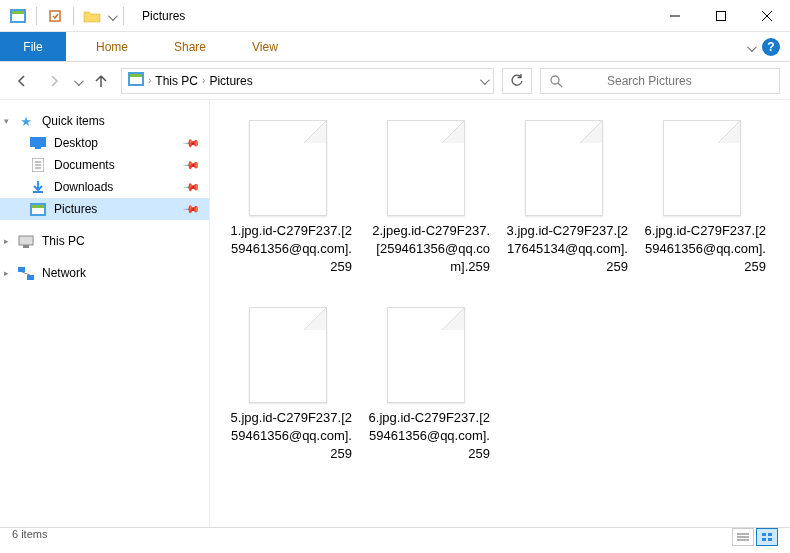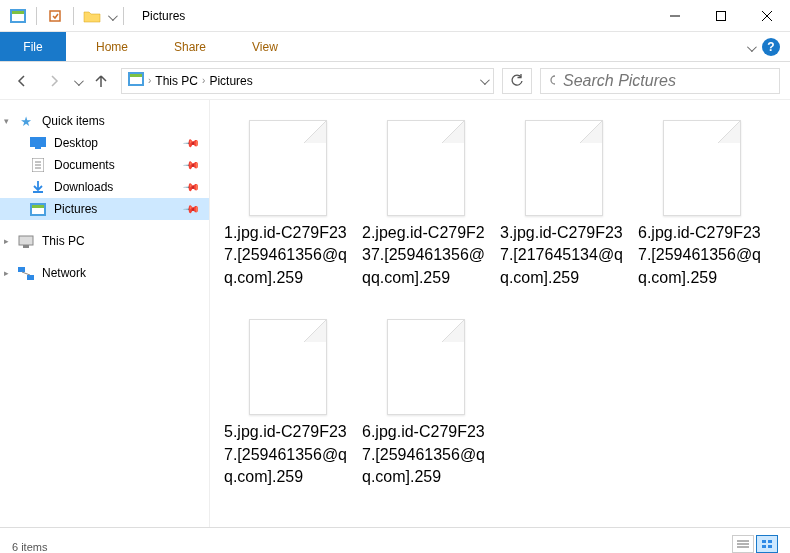--- a/index.html
+++ b/index.html
@@ -21,39 +21,39 @@
     
     .addressbar { height: 38px; display: flex; align-items: center; padding: 0 10px; gap: 8px; border-bottom: 1px solid #eee; }
     .nav-arrow { width: 24px; height: 24px; display: flex; align-items: center; justify-content: center; color: #888; cursor: pointer; }
     .nav-arrow.enabled { color: #333; }
     .breadcrumb { flex: 1; height: 26px; border: 1px solid #ddd; display: flex; align-items: center; padding: 0 6px; gap: 4px; font-size: 12px; }
     .bc-sep { color: #888; font-size: 10px; }
     .bc-item { cursor: pointer; }
     .bc-chev { margin-left: auto; color: #888; cursor: pointer; }
     .refresh-btn { width: 30px; height: 26px; border: 1px solid #ddd; display: flex; align-items: center; justify-content: center; cursor: pointer; }
     .search-box { width: 240px; height: 26px; border: 1px solid #ddd; display: flex; align-items: center; padding: 0 8px; color: #888; font-size: 12px; gap: 8px; }
-    .search-input { border: none; outline: none; flex: 1; font-size: 16px; font-style: italic; color: #888; }
+    .search-input { border: none; outline: none; flex: 1; font-size: 12px; color: #888; margin-left: 36px; }
     
     .content { display: flex; height: 427px; }
     .sidebar { width: 210px; border-right: 1px solid #eee; padding: 10px 0; overflow: auto; }
     .nav-item { display: flex; align-items: center; padding: 3px 10px 3px 30px; font-size: 12px; cursor: pointer; gap: 8px; position: relative; }
     .nav-item.top { padding-left: 18px; font-weight: normal; }
     .nav-item.selected { background: #cde8ff; }
     .nav-pin { margin-left: auto; color: #888; font-size: 11px; transform: rotate(45deg); }
     .nav-spacer { height: 10px; }
     .nav-caret { position: absolute; left: 4px; color: #888; font-size: 9px; }
     .nav-icon { width: 16px; height: 16px; display: flex; align-items: center; justify-content: center; font-size: 13px; }
     
     .file-pane { flex: 1; padding: 20px 14px; display: flex; flex-wrap: wrap; align-content: flex-start; gap: 30px 10px; overflow: auto; }
     .file-item { width: 128px; display: flex; flex-direction: column; align-items: center; cursor: pointer; }
     .file-thumb { width: 78px; height: 96px; background: #fff; border: 1px solid #ddd; position: relative; box-shadow: 0 1px 2px rgba(0,0,0,0.1); }
     .file-thumb::before { content: ''; position: absolute; top: 0; right: 0; width: 22px; height: 22px; background: linear-gradient(135deg, transparent 48%, #ddd 48%, #ddd 52%, #f5f5f5 52%); }
-    .file-name { margin-top: 6px; font-size: 16px; text-align: left; word-break: break-all; line-height: 1.4; }
-    
-    .statusbar { height: 26px; border-top: 1px solid #ddd; display: flex; align-items: flex-end; padding: 0 12px; font-size: 11px; color: #555; position: absolute; bottom: 0; left: 0; right: 0; background: #fff; }
+    .file-name { margin-top: 6px; font-size: 13px; text-align: right; word-break: break-all; line-height: 1.4; }
+    
+    .statusbar { height: 26px; border-top: 1px solid #ddd; display: flex; align-items: flex-start; padding: 0 12px; font-size: 11px; color: #555; position: absolute; bottom: 0; left: 0; right: 0; background: #fff; }
     .view-switch { margin-left: auto; display: flex; gap: 2px; }
     .vs-btn { width: 22px; height: 18px; border: 1px solid #ccc; display: flex; align-items: center; justify-content: center; cursor: pointer; font-size: 10px; }
     .vs-btn.active { background: #cde8ff; border-color: #1979ca; }
     
     .chev-down { display: inline-block; width: 7px; height: 7px; border-right: 1px solid #666; border-bottom: 1px solid #666; transform: rotate(45deg) translateY(-2px); }
   </style>
 </head>
 <body>
 
 <div class="titlebar">

